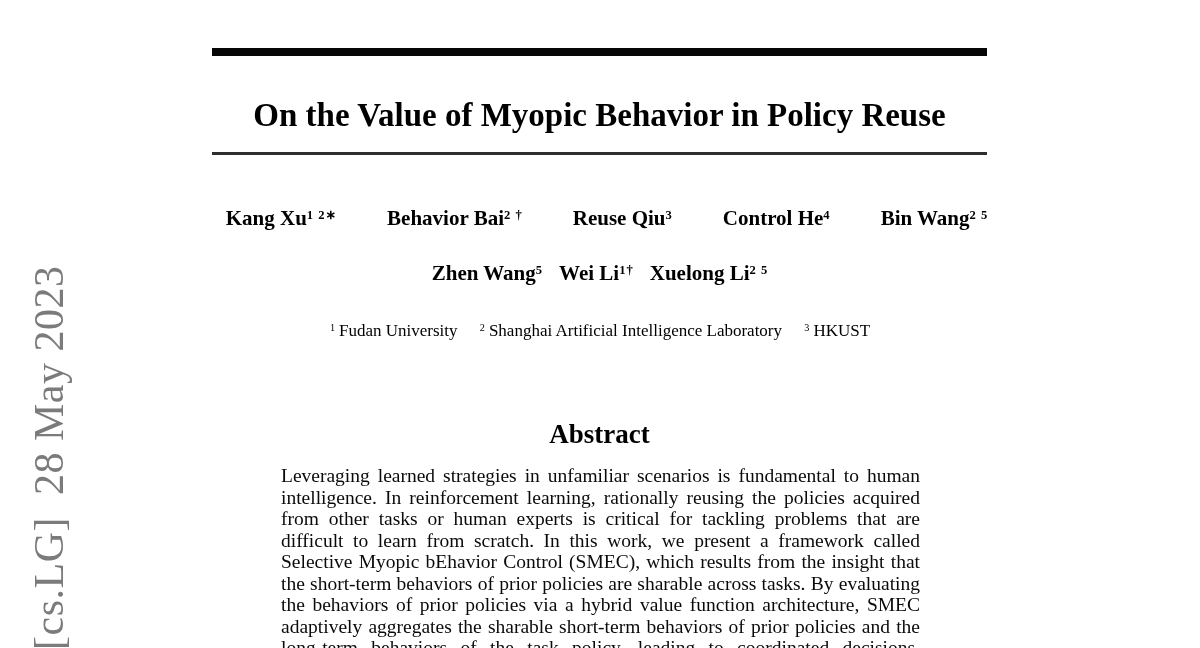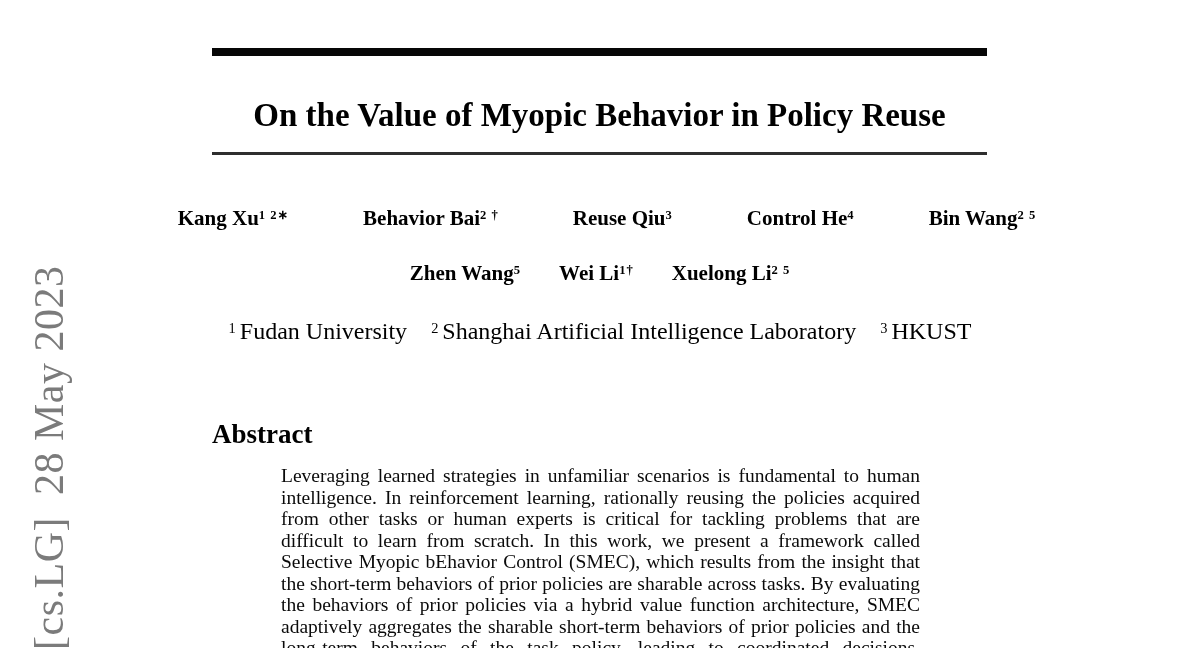--- a/index.html
+++ b/index.html
@@ -37,40 +37,40 @@
   .mid-rule {
     position: absolute; left: 212px; top: 152px;
     width: 775px; height: 3px; background: #2e2e2e;
   }
 
   .authors-row {
     position: absolute; left: 0; width: 1200px;
     display: flex; justify-content: center; align-items: baseline;
     font-weight: bold; font-size: 21px; line-height: 24px; color: #000;
   }
-  .authors-row.row1 { top: 206px; gap: 74px; padding-left: 14px; }
-  .authors-row.row2 { top: 261px; gap: 38px; align-items: center; }
+  .authors-row.row1 { top: 206px; gap: 50px; padding-left: 14px; }
+  .authors-row.row2 { top: 261px; gap: 16px; align-items: center; }
   .author sup, .affil sup {
     font-size: 60%;
     position: relative; top: -0.45em;
     vertical-align: baseline;
     letter-spacing: 1px;
     white-space: pre;
   }
 
   .affils {
     position: absolute; left: 0; top: 320px; width: 1200px;
-    text-align: center; font-size: 24px; line-height: 22.5px; color: #000;
+    text-align: center; font-size: 17px; line-height: 22.5px; color: #000;
   }
   .affil { display: inline-block; margin: 0 9px; white-space: nowrap; }
   .affil sup { margin-right: 4px; letter-spacing: 0; }
 
   .abstract-heading {
     position: absolute; left: 212px; top: 419px; width: 775px;
-    font-size: 27px; font-weight: bold;
+    text-align: center; font-size: 27px; font-weight: bold;
     line-height: 30px; color: #000;
   }
   .abstract-body {
     position: absolute; left: 281px; top: 465px; width: 639px;
     font-size: 19.5px; line-height: 21.5px;
     text-align: justify; text-justify: inter-word;
     color: #0a0a0a;
   }
 </style>
 </head>

